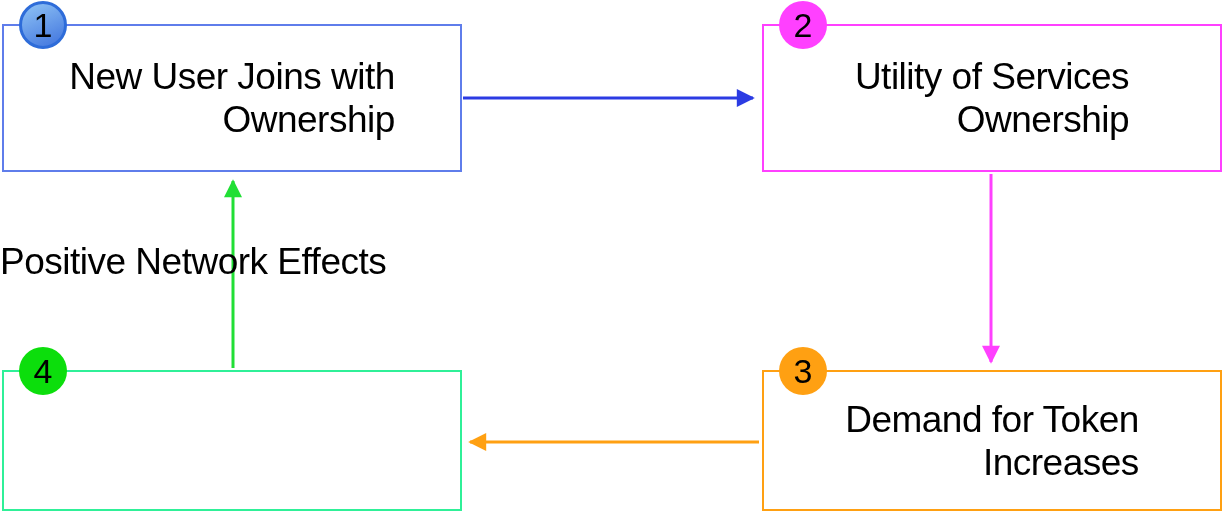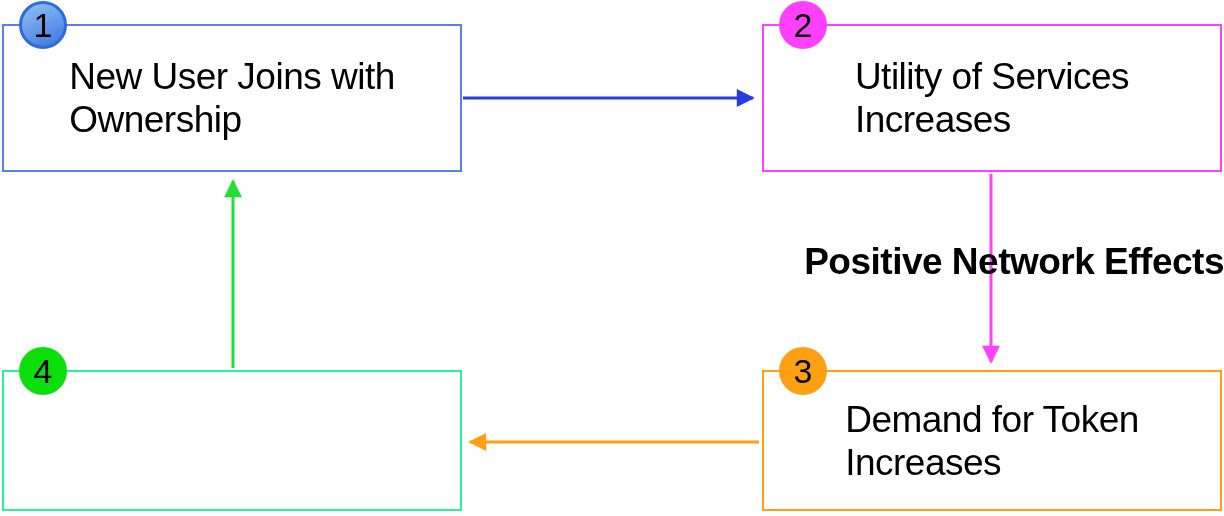--- a/index.html
+++ b/index.html
@@ -13,21 +13,21 @@
   }
   .node {
     position:absolute;
     width:460px;
     box-sizing:border-box;
     background:#ffffff;
     border:2px solid #000;
     display:flex; align-items:center; justify-content:center;
   }
   .node .label {
-    text-align:left;
+    text-align:right;
     font-size:37px;
     line-height:43px;
     white-space:pre-line;
     letter-spacing:-0.5px;
   }
   .node1 { left:2px;   top:24px;  height:148px; border-color:#5F7DEB; }
   .node2 { left:762px; top:24px;  height:148px; border-color:#FF40FF; }
   .node3 { left:762px; top:370px; height:141px; border-color:#FFA012; }
   .node4 { left:2px;   top:370px; height:141px; border-color:#2FF098; }
   .badge {
@@ -37,24 +37,23 @@
     border-radius:50%;
     display:flex; align-items:center; justify-content:center;
     font-size:34px; color:#000;
   }
   .badge1 { background:linear-gradient(155deg,#8CC0F4 5%,#4377DF 95%); border:3px solid #2E6CD9; }
   .badge2 { background:#FF40FF; }
   .badge3 { background:#FFA012; }
   .badge4 { background:#0CDE0C; }
   .title {
     position:absolute; left:0; top:240px; width:100%;
-    text-align:right;
+    text-align:left;
     font-size:37px; line-height:44px;
     letter-spacing:-0.5px;
-    font-weight:bold;
   }
   #edges { position:absolute; left:0; top:0; pointer-events:none; }
 </style>
 </head>
 <body>
 
 <div id="canvas">
 
   <svg id="edges" width="1224" height="516" viewBox="0 0 1224 516">
     <defs>
@@ -79,21 +78,21 @@
 
   <div class="node node1">
     <div class="badge badge1">1</div>
     <div class="label">New User Joins with
 Ownership</div>
   </div>
 
   <div class="node node2">
     <div class="badge badge2">2</div>
     <div class="label">Utility of Services
-Increases</div>
+Ownership</div>
   </div>
 
   <div class="node node3">
     <div class="badge badge3">3</div>
     <div class="label">Demand for Token
 Increases</div>
   </div>
 
   <div class="node node4">
     <div class="badge badge4">4</div>

